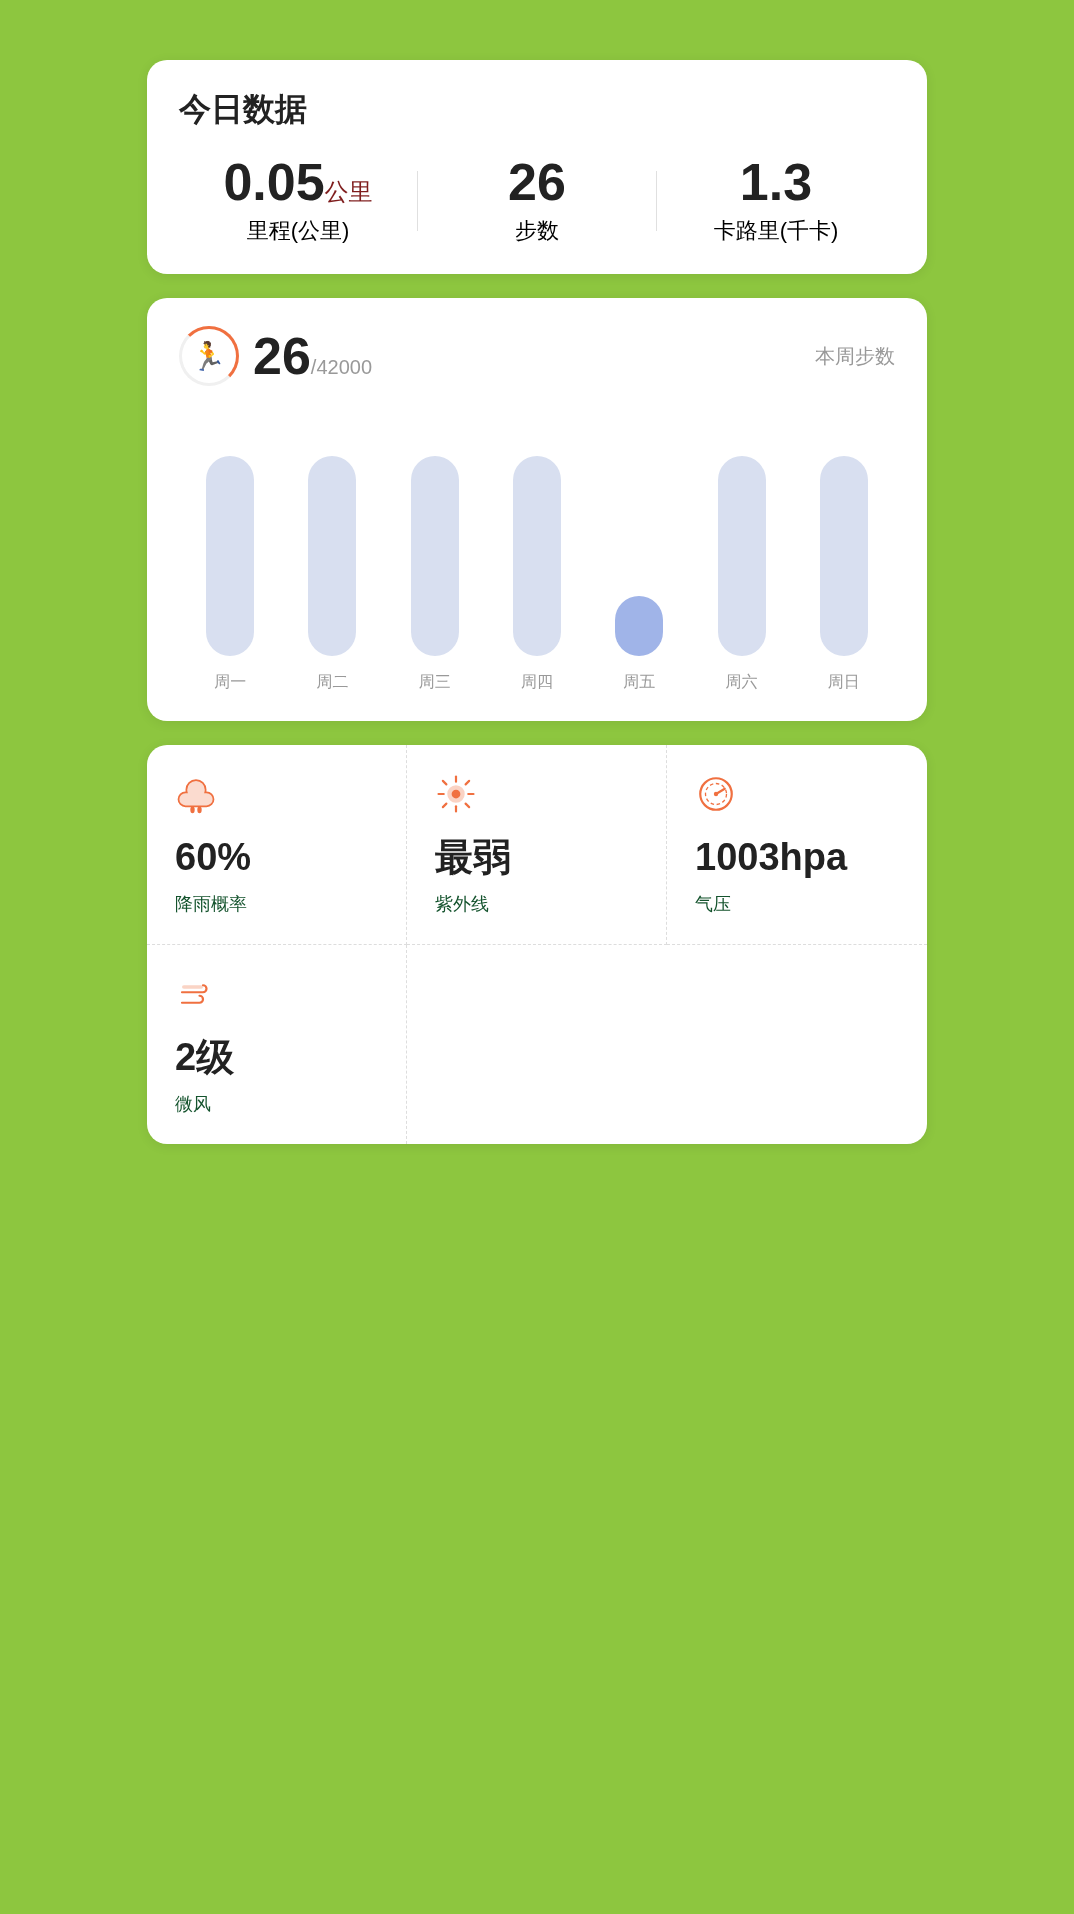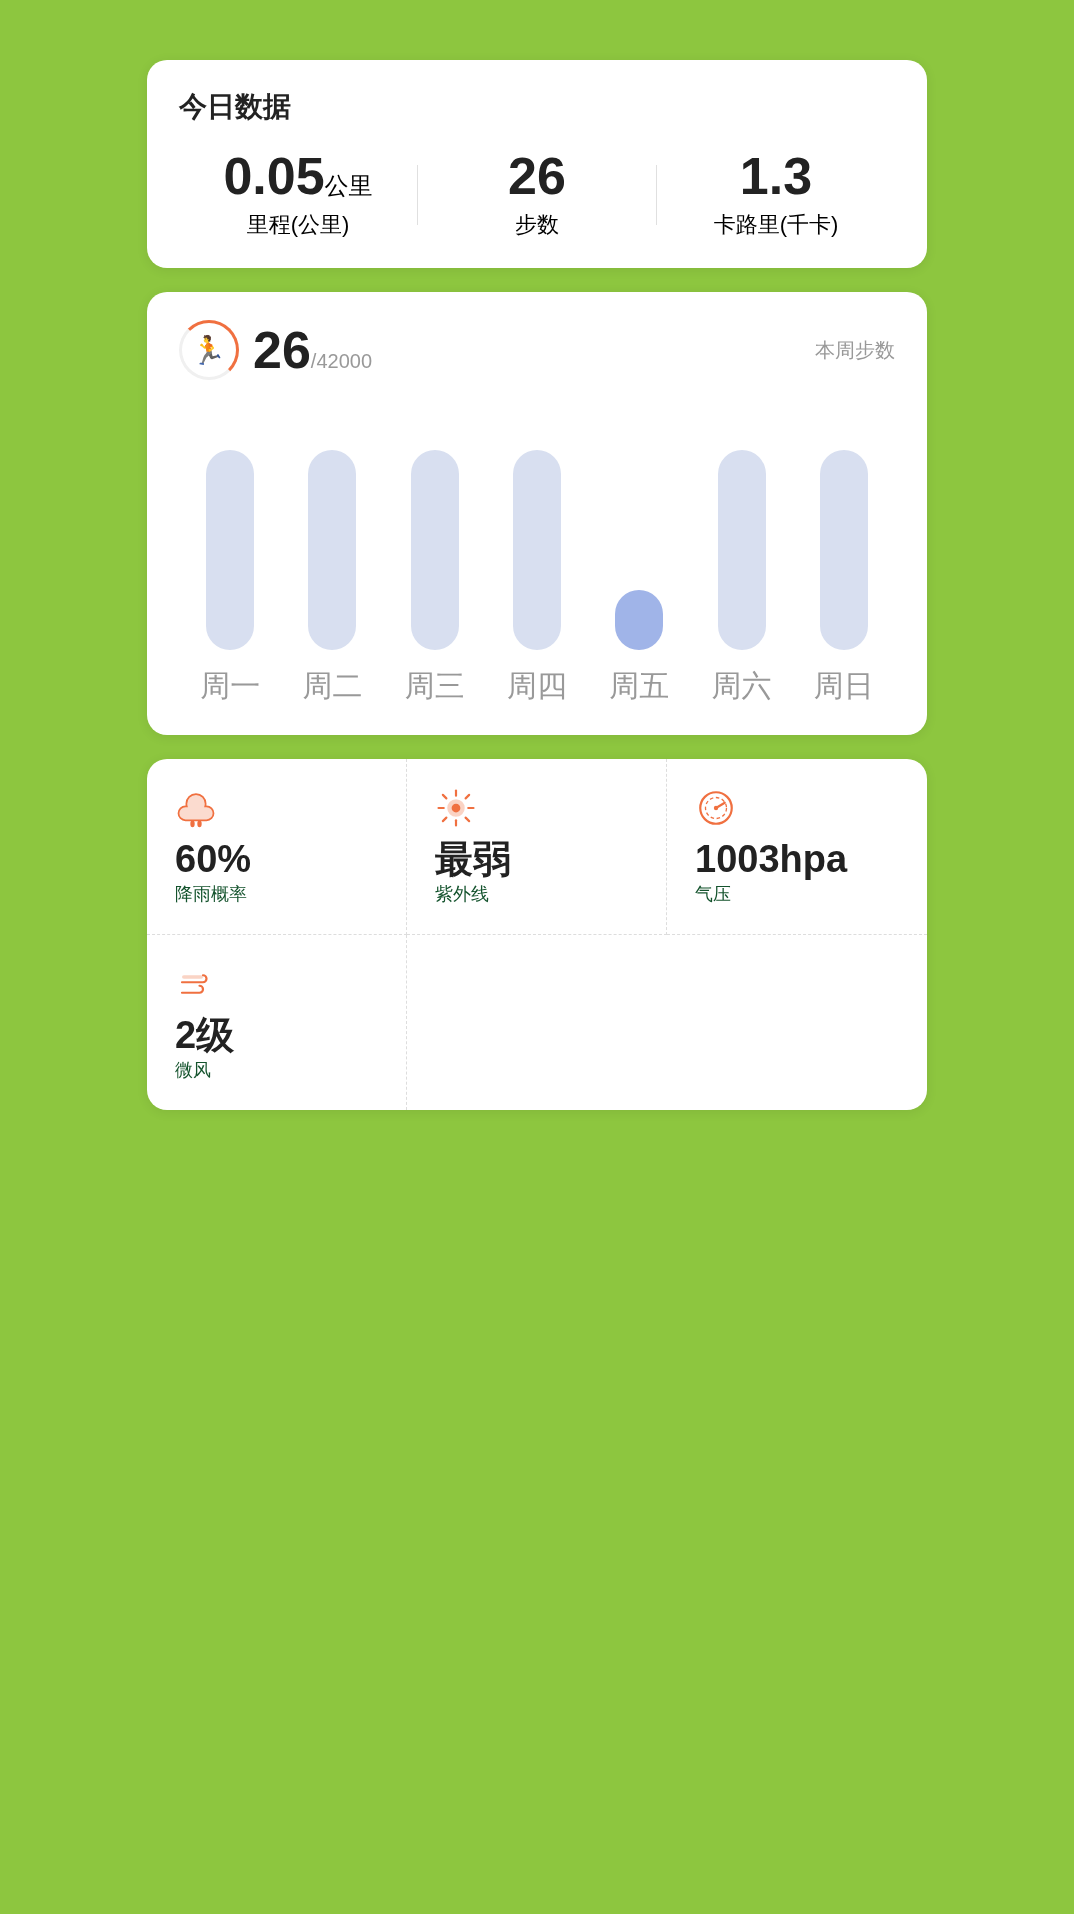--- a/index.html
+++ b/index.html
@@ -17,21 +17,21 @@
       background: #fff;
       border-radius: 20px;
       width: 100%;
       max-width: 780px;
       padding: 28px 32px;
       box-shadow: 0 2px 12px rgba(0,0,0,0.08);
     }
 
     
     .card1-title {
-      font-size: 28px;
+      font-size: 32px;
       font-weight: 600;
       color: #222;
       margin-bottom: 24px;
     }
     .today-stats {
       display: flex;
       align-items: center;
       justify-content: space-around;
     }
     .stat-item {
@@ -43,21 +43,21 @@
     .stat-value {
       font-size: 52px;
       font-weight: 700;
       color: #222;
       line-height: 1;
       margin-bottom: 8px;
     }
     .stat-value .unit {
       font-size: 24px;
       font-weight: 400;
-      color: #000000;
+      color: #7f1d1d;
     }
     .stat-label {
       font-size: 22px;
       color: #000000;
     }
     .stat-divider {
       width: 1px;
       height: 60px;
       background: #e0e0e0;
     }
@@ -128,35 +128,35 @@
       background: #a0b4e8;
     }
     .bar-days {
       display: flex;
       justify-content: space-between;
       margin-top: 12px;
     }
     .bar-day {
       flex: 1;
       text-align: center;
-      font-size: 30px;
+      font-size: 16px;
       color: #999;
     }
 
     
     .weather-grid {
       display: grid;
       grid-template-columns: 1fr 1fr 1fr;
       grid-template-rows: auto auto;
     }
     .weather-cell {
       padding: 28px 20px 28px 28px;
       display: flex;
       flex-direction: column;
-      gap: 4px;
+      gap: 16px;
     }
     .weather-cell:nth-child(1),
     .weather-cell:nth-child(2),
     .weather-cell:nth-child(3) {
       border-bottom: 1px dashed #ddd;
     }
     .weather-cell:nth-child(1),
     .weather-cell:nth-child(4) {
       border-right: 1px dashed #ddd;
     }

